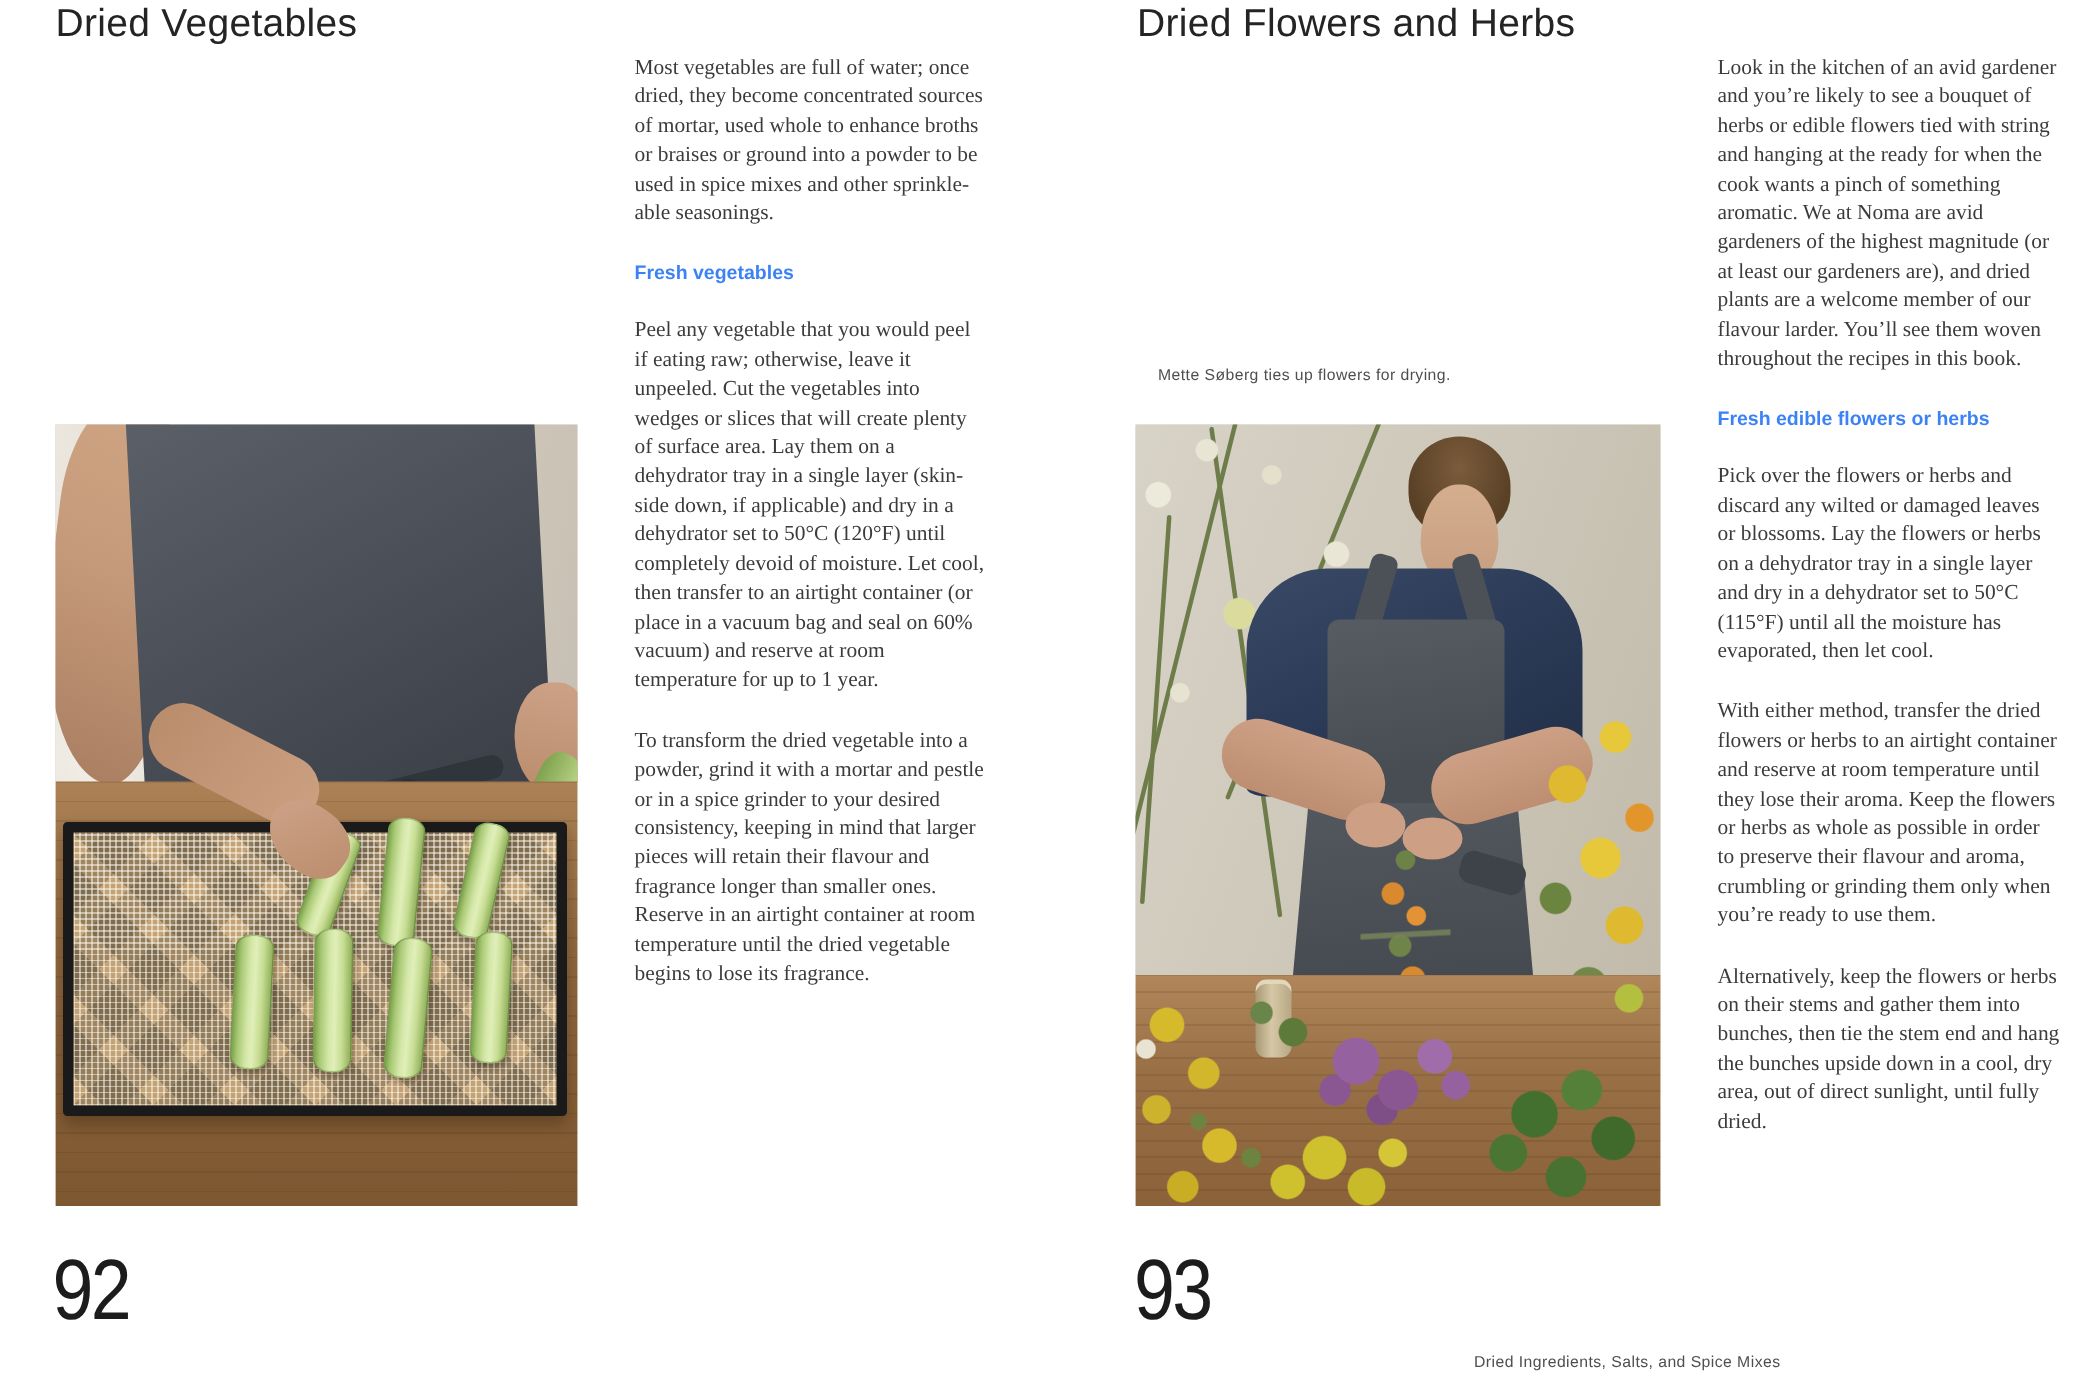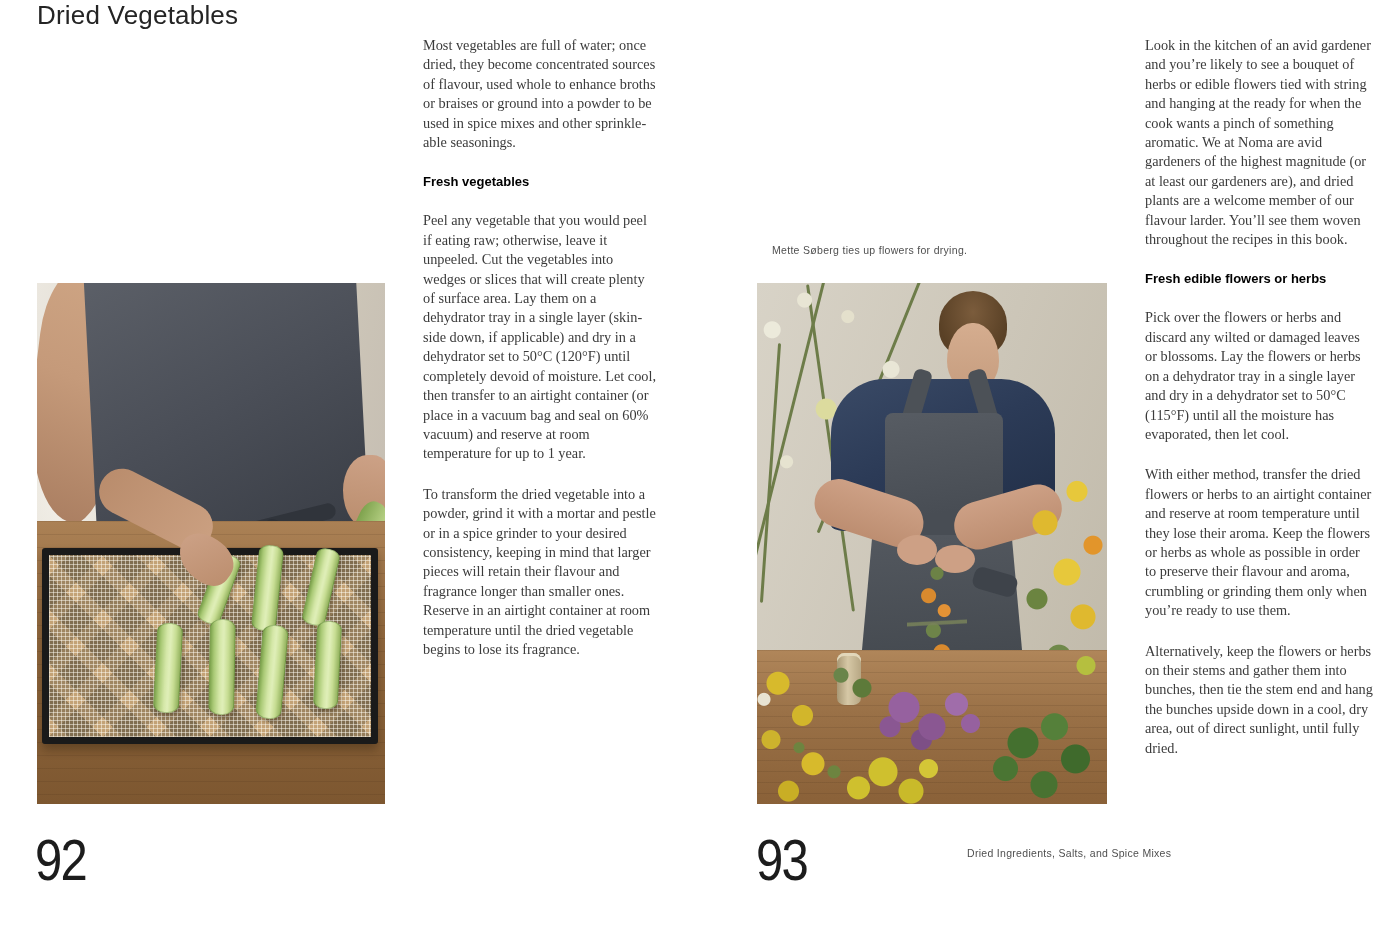--- a/index.html
+++ b/index.html
@@ -12,21 +12,21 @@
               color:#242424;letter-spacing:.2px;}
   .pagenum{position:absolute;font-size:57px;line-height:57px;color:#1c1c1c;
            letter-spacing:-2px;transform:scaleX(.86);transform-origin:left top;}
   .smallnote{position:absolute;font-size:10.5px;line-height:13px;color:#4f4f4f;
              letter-spacing:.3px;margin-left:12px;}
 
   .column{position:absolute;top:36px;}
   .column p{font-family:"Liberation Serif",serif;font-size:14.3px;line-height:19.4px;
             color:#3b3b3b;margin:0 0 21px 0;}
   .column .subhead{font-family:"Liberation Sans",sans-serif;font-weight:700;
-                   font-size:13px;line-height:17px;color:#000000;margin:1px 0 21px 0;}
+                   font-size:13px;line-height:17px;color:#3b82f6;margin:1px 0 21px 0;}
 
   .photo{position:absolute;top:283px;overflow:hidden;background:#cfc9bd;}
   .photo *{position:absolute;}
 
   
   #lp{left:37px;width:348px;height:521px;}
   .lp-wall{inset:0;background:linear-gradient(100deg,#ebe7df 0%,#dcd6ca 35%,#cdc6b8 70%,#c2bab0 100%);}
   .lp-plaster{left:-20px;top:100px;width:120px;height:230px;
       background:radial-gradient(ellipse at 40% 50%,#f2efe8 0%,rgba(242,239,232,0) 70%);}
   .lp-arm-left{left:-4px;top:-16px;width:96px;height:256px;transform:rotate(7deg);
@@ -154,21 +154,21 @@
       radial-gradient(circle at 82% 88%,#487231 0 13px,rgba(0,0,0,0) 14px),
       radial-gradient(circle at 94% 14%,#b5bf3f 0 9px,rgba(0,0,0,0) 10px);}
 </style>
 </head>
 <body>
 
 <div class="page" id="left-page">
   <div class="page-title" style="left:37px;">Dried Vegetables</div>
 
   <div class="column" style="left:423px;width:236px;">
-    <p>Most vegetables are full of water; once dried, they become concentrated sources of flavour, used whole to enhance broths or braises or ground into a powder to be used in spice mixes and other sprinkle-able seasonings.</p>
+    <p>Most vegetables are full of water; once dried, they become concentrated sources of mortar, used whole to enhance broths or braises or ground into a powder to be used in spice mixes and other sprinkle-able seasonings.</p>
     <p class="subhead">Fresh vegetables</p>
     <p>Peel any vegetable that you would peel if eating raw; otherwise, leave it unpeeled. Cut the vegetables into wedges or slices that will create plenty of surface area. Lay them on a dehydrator tray in a single layer (skin-side down, if applicable) and dry in a dehydrator set to 50°C (120°F) until completely devoid of moisture. Let cool, then transfer to an airtight container (or place in a vacuum bag and seal on 60% vacuum) and reserve at room temperature for up to 1 year.</p>
     <p>To transform the dried vegetable into a powder, grind it with a mortar and pestle or in a spice grinder to your desired consistency, keeping in mind that larger pieces will retain their flavour and fragrance longer than smaller ones. Reserve in an airtight container at room temperature until the dried vegetable begins to lose its fragrance.</p>
   </div>
 
   <div class="photo" id="lp" role="img" aria-label="Chef in a dark apron arranging cucumber wedges in a single layer on a black mesh dehydrator tray set on a wooden table">
     <div class="lp-wall"></div>
     <div class="lp-plaster"></div>
     <div class="lp-arm-left"></div>
     <div class="lp-apron"></div>
@@ -186,20 +186,21 @@
     <div class="cuke" style="left:222px;top:342px;width:24px;height:92px;transform:rotate(5deg);"></div>
     <div class="cuke" style="left:278px;top:338px;width:23px;height:86px;transform:rotate(3deg);"></div>
     <div class="lp-forearm"></div>
     <div class="lp-hand"></div>
   </div>
 
   <div class="pagenum" style="left:35px;top:832px;">92</div>
 </div>
 
 <div class="page" id="right-page">
+  <div class="page-title" style="left:58px;">Dried Flowers and Herbs</div>
 
   <div class="smallnote" style="left:60px;top:244px;">Mette Søberg ties up flowers for drying.</div>
 
   <div class="photo" id="rp" role="img" aria-label="Mette Søberg in a navy shirt and gray apron tying a flower bunch with twine over a wooden table strewn with yellow, purple and green flowers and herbs">
     <div class="rp-wall"></div>
     <div class="rp-stem rp-s1"></div>
     <div class="rp-stem rp-s2"></div>
     <div class="rp-stem rp-s3"></div>
     <div class="rp-stem rp-s4"></div>
     <div class="rp-yarrow"></div>
@@ -226,14 +227,14 @@
   <div class="column" style="left:445px;width:229px;">
     <p>Look in the kitchen of an avid gardener and you’re likely to see a bouquet of herbs or edible flowers tied with string and hanging at the ready for when the cook wants a pinch of something aromatic. We at Noma are avid gardeners of the highest magnitude (or at least our gardeners are), and dried plants are a welcome member of our flavour larder. You’ll see them woven throughout the recipes in this book.</p>
     <p class="subhead">Fresh edible flowers or herbs</p>
     <p>Pick over the flowers or herbs and discard any wilted or damaged leaves or blossoms. Lay the flowers or herbs on a dehydrator tray in a single layer and dry in a dehydrator set to 50°C (115°F) until all the moisture has evaporated, then let cool.</p>
     <p>With either method, transfer the dried flowers or herbs to an airtight container and reserve at room temperature until they lose their aroma. Keep the flowers or herbs as whole as possible in order to preserve their flavour and aroma, crumbling or grinding them only when you’re ready to use them.</p>
     <p>Alternatively, keep the flowers or herbs on their stems and gather them into bunches, then tie the stem end and hang the bunches upside down in a cool, dry area, out of direct sunlight, until fully dried.</p>
   </div>
 
   <div class="pagenum" style="left:56px;top:832px;">93</div>
 
-  <div class="smallnote" style="left:255px;top:847px;width:220px;">Dried Ingredients, Salts, and Spice Mixes</div>
+  <div class="smallnote" style="left:255px;top:902px;width:220px;text-align:right;">Dried Ingredients, Salts, and Spice Mixes</div>
 </div>
 
 </body></html>

